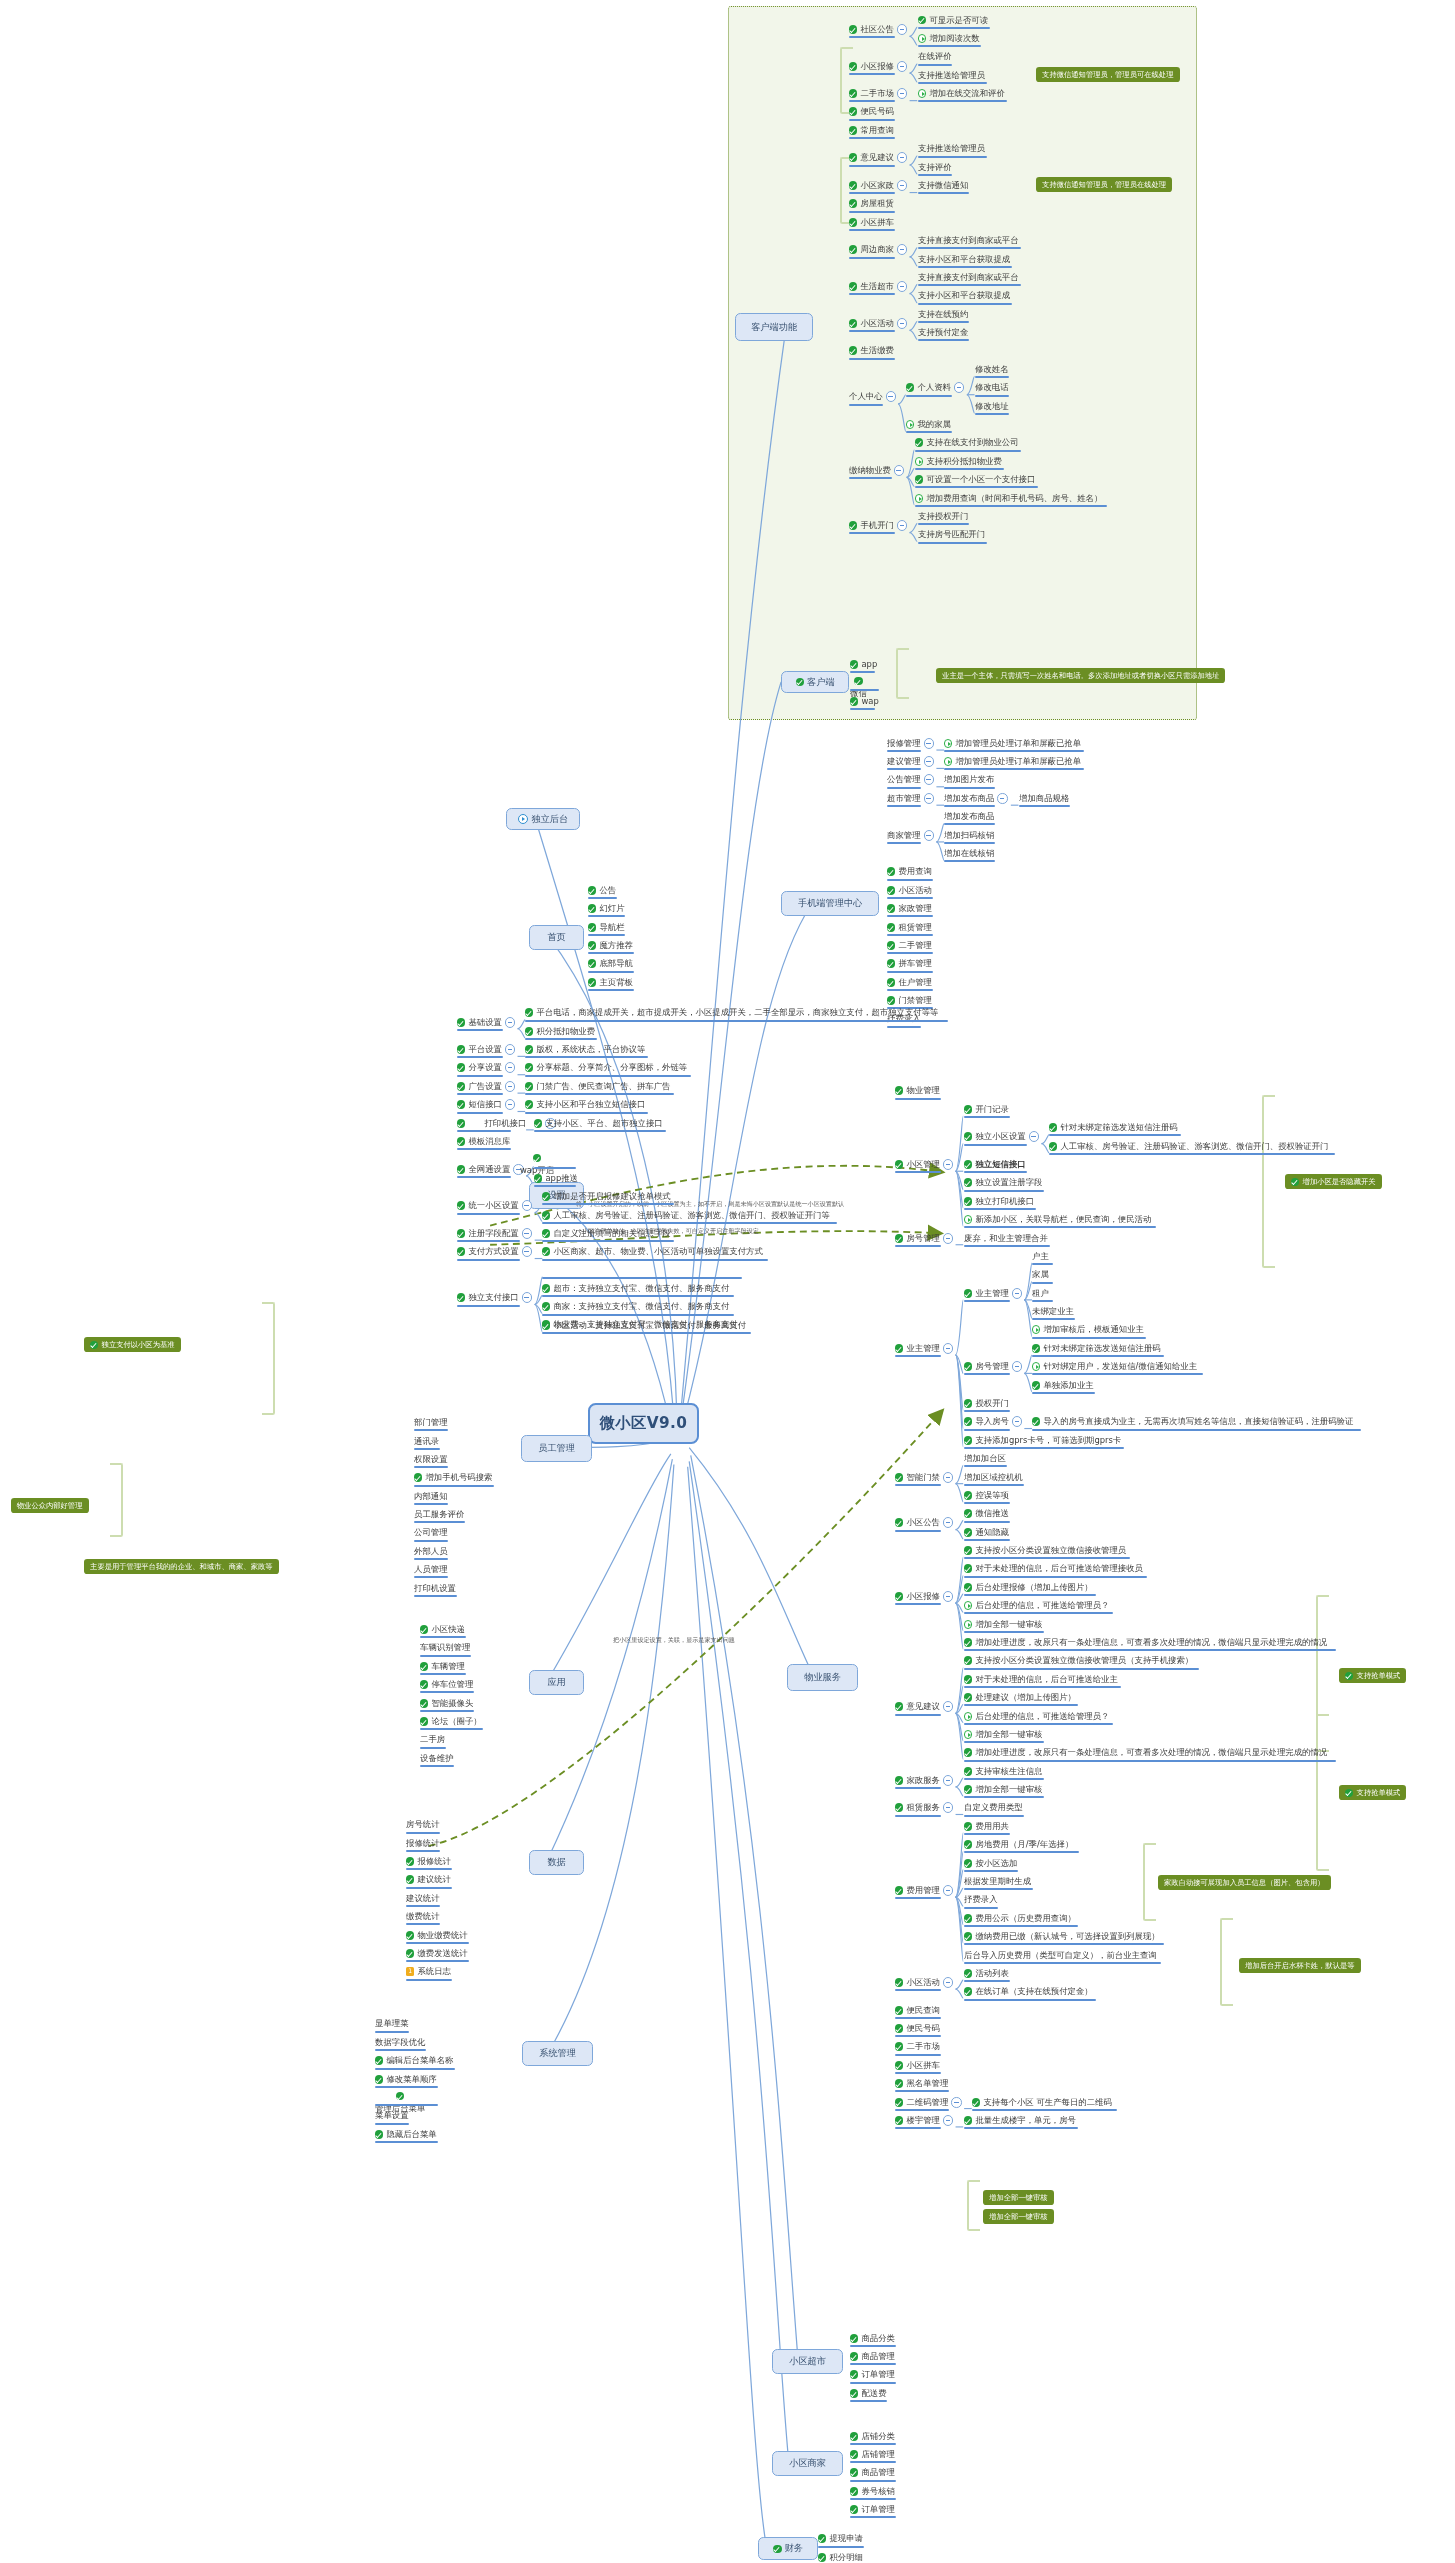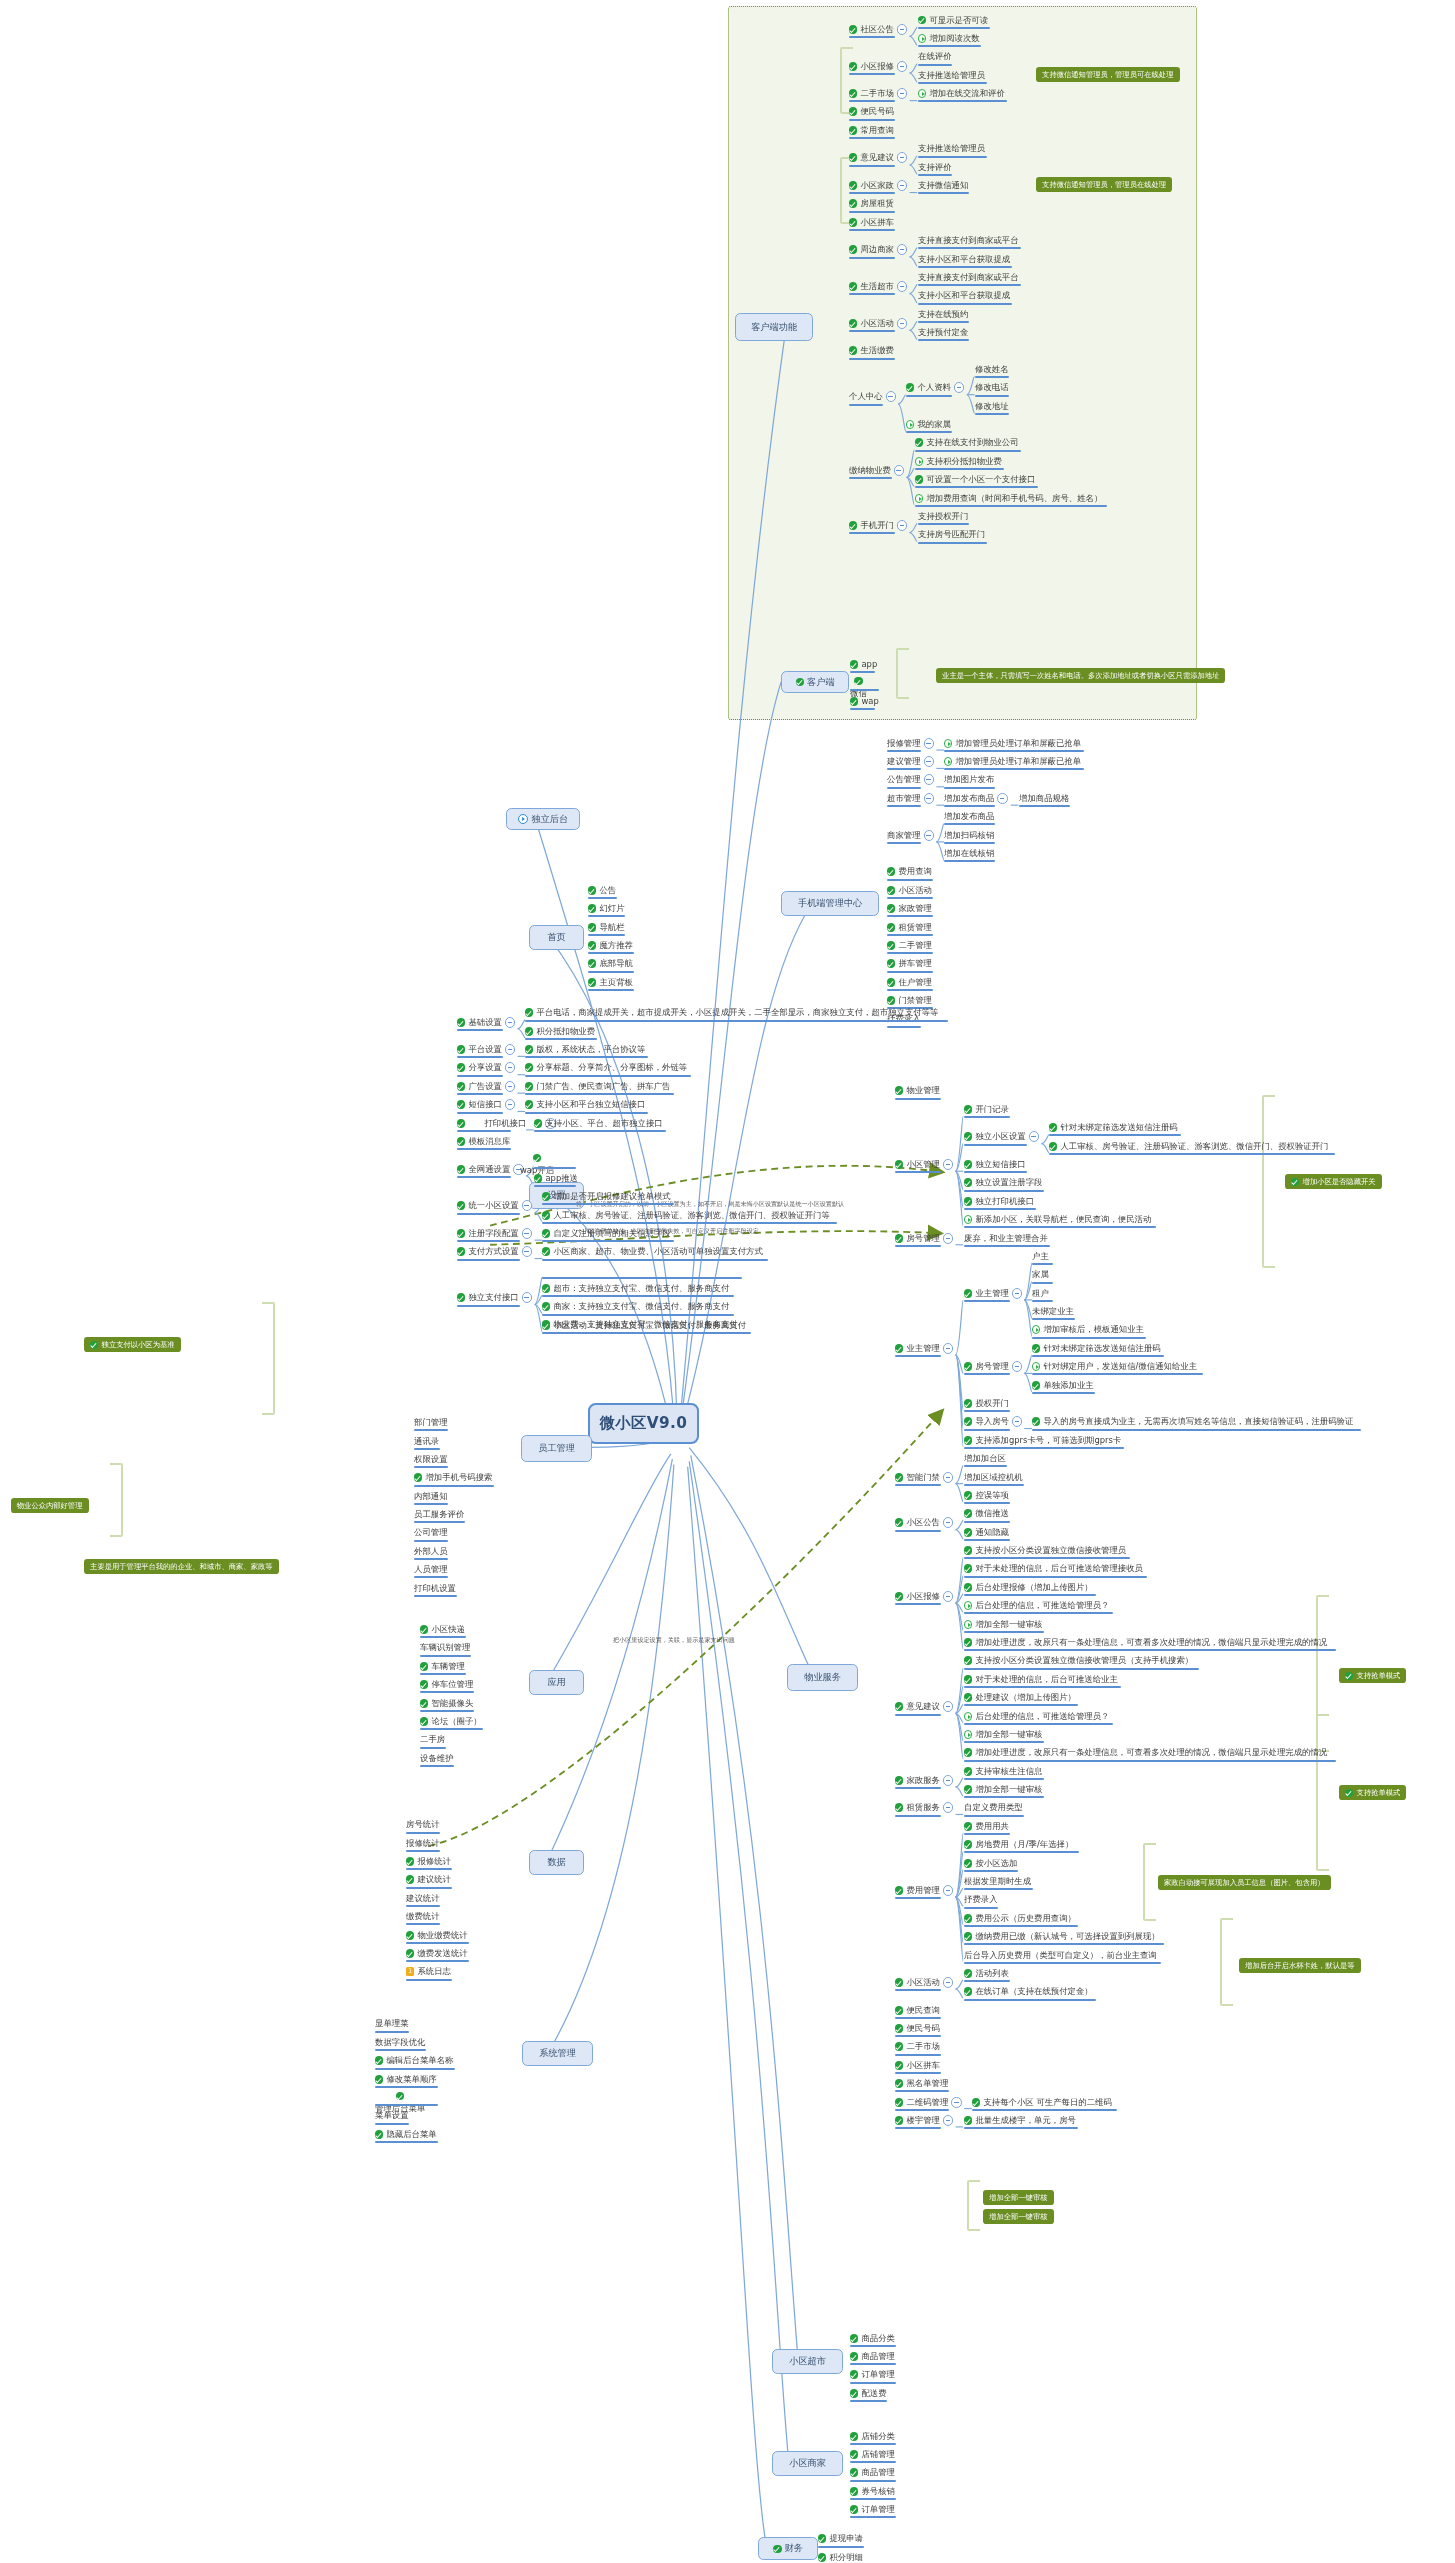--- a/index.html
+++ b/index.html
@@ -1003,21 +1003,21 @@
       <div class="node" style="left: 1049px; top: 1122px;">
         <span class="ico ico-check"></span>
         <span class="lbl">针对未绑定筛选发送短信注册码</span>
       </div>
       <div class="ul" style="left: 1049px; top: 1134px; width: 132px;"></div>
       <div class="node" style="left: 1049px; top: 1141px;">
         <span class="ico ico-check"></span>
         <span class="lbl">人工审核、房号验证、注册码验证、游客浏览、微信开门、授权验证开门</span>
       </div>
       <div class="ul" style="left: 1049px; top: 1153px; width: 286px;"></div>
-      <div class="node" style="left: 964px; top: 1159px;">
+      <div class="node" style="left: 964px; top: 1159px; font-weight: bold;">
         <span class="ico ico-check"></span>
         <span class="lbl">独立短信接口</span>
       </div>
       <div class="ul" style="left: 964px; top: 1171px; width: 63px;"></div>
       <div class="node" style="left: 964px; top: 1177px;">
         <span class="ico ico-check"></span>
         <span class="lbl">独立设置注册字段</span>
       </div>
       <div class="ul" style="left: 964px; top: 1190px; width: 80px;"></div>
       <div class="node" style="left: 964px; top: 1196px;">

